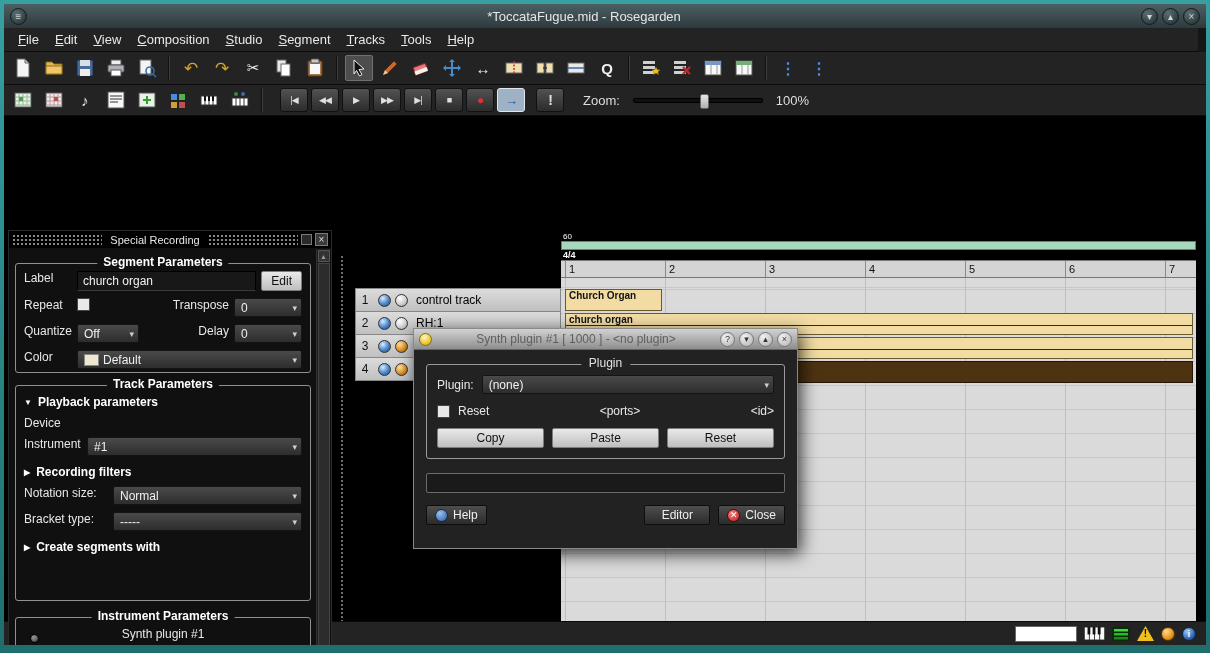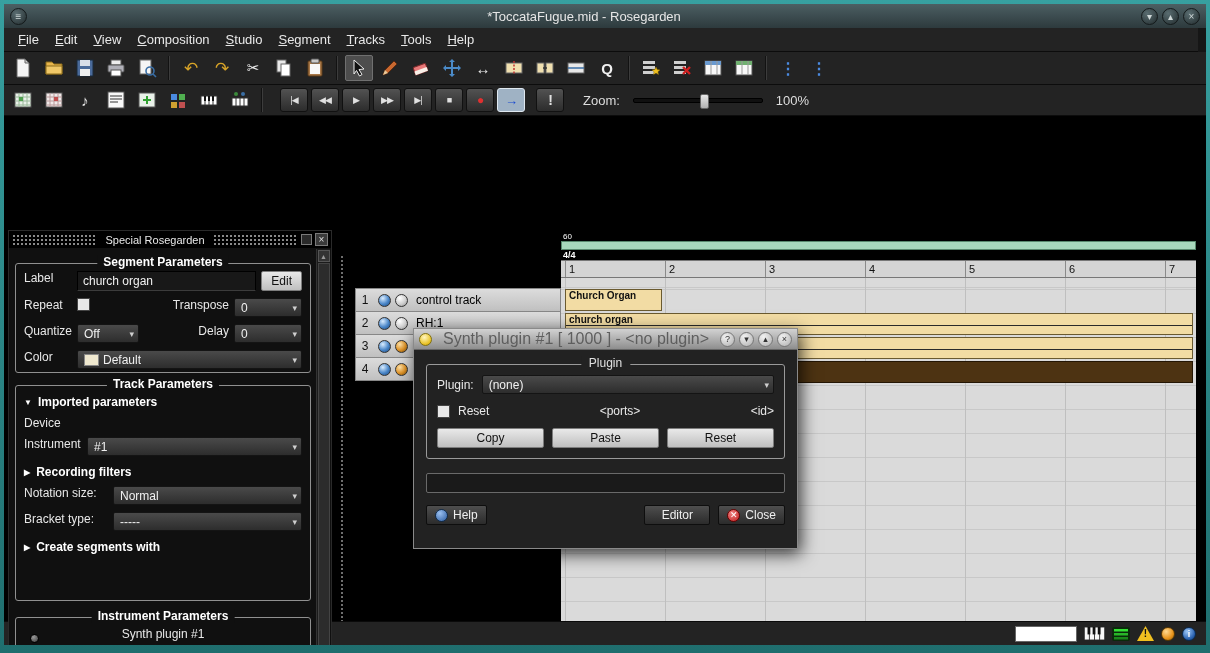--- a/index.html
+++ b/index.html
@@ -89,21 +89,21 @@
 .seg .lbl{font-size:10px;font-weight:bold;color:#111;padding:0 3px;line-height:11px;white-space:nowrap;overflow:hidden;display:block}
 .seg-line{position:absolute;left:0;right:0;top:11px;height:1px;background:#2a2a2a}
 .seg.s1{top:11px;width:97px}
 .seg.s2{top:35px;width:628px}
 .seg.s3{top:59px;width:628px}
 .seg.s4{top:83px;width:628px;background:#4d3312;border-color:#241604}
 
 .dialog{position:absolute;left:409px;top:212px;width:385px;height:221px;background:#222;border:1px solid #8a8a8a;box-shadow:3px 5px 16px rgba(0,0,0,.75);z-index:40}
 .dlg-title{height:21px;background:linear-gradient(#d2d2d2,#8e8e8e);display:flex;align-items:center;padding:0 5px;gap:4px;border-bottom:1px solid #666}
 .bulb{width:13px;height:13px;border-radius:50%;background:radial-gradient(circle at 40% 30%,#fff6c0,#e8c020 70%,#a08010);border:1px solid #807010;flex:0 0 auto}
-.dlg-title-text{flex:1;text-align:center;color:#5e5e5e;font-size:16px;white-space:nowrap;overflow:hidden}
+.dlg-title-text{flex:1;text-align:center;color:#5e5e5e;font-size:12px;white-space:nowrap;overflow:hidden}
 .dlg-circle{width:15px;height:15px;border-radius:50%;background:radial-gradient(circle at 35% 30%,#f2f2f2,#aeaeae);border:1px solid #777;color:#333;font-size:9px;display:flex;align-items:center;justify-content:center;flex:0 0 auto}
 .dlg-group{position:relative;margin:14px 12px 0;border:1px solid #9a9a9a;border-radius:3px;padding:10px;color:#e8e8e8}
 .dlg-group-title{position:absolute;top:-9px;left:50%;transform:translateX(-50%);background:#222;padding:0 8px;font-size:12px;color:#e0e0e0}
 .dlg-row{display:flex;align-items:center;gap:8px;font-size:12px}
 .dlg-row + .dlg-row{margin-top:10px}
 .dlg-row .combo{flex:1}
 .dlg-row .btn-light{flex:1;height:20px}
 .dlg-sunken{margin:14px 12px 0;height:20px;background:#1a1a1a;border:1px solid #6a6a6a;border-radius:2px}
 .dlg-bottom{display:flex;align-items:center;margin:12px 12px 0;gap:8px}
 .help-icon{width:13px;height:13px;border-radius:50%;background:radial-gradient(circle at 35% 30%,#9ac0f0,#2a5aa0);border:1px solid #102a48;display:inline-block;margin-right:5px;vertical-align:-2px}
@@ -369,21 +369,21 @@
     <span class="zoom-value">100%</span>
   </div>
 
   <div class="content">
 
     <div class="dotline"></div>
 
     <div class="panel">
       <div class="panel-title">
         <div class="hatch"></div>
-        <span class="panel-title-text">Special Rosegarden</span>
+        <span class="panel-title-text">Special Recording</span>
         <div class="hatch"></div>
         <div class="panel-float"></div>
         <div class="panel-close">
               <span>×</span>
             </div>
       </div>
 
       <div class="group g-seg">
         <div class="group-title">Segment Parameters</div>
         <div class="row">
@@ -416,21 +416,21 @@
           <div class="combo" style="flex:1">
                 <span class="swatch"></span>
                 <span>Default</span>
               </div>
         </div>
       </div>
 
       <div class="group g-trk">
         <div class="group-title">Track Parameters</div>
         <div class="expander">
-              <span>Imported parameters</span>
+              <span>Playback parameters</span>
             </div>
         <div class="row">
           <span class="cap" style="width:58px">Device</span>
         </div>
         <div class="row">
           <span class="cap" style="width:58px">Instrument</span>
           <div class="combo" style="flex:1">
                 <span>#1</span>
               </div>
         </div>

